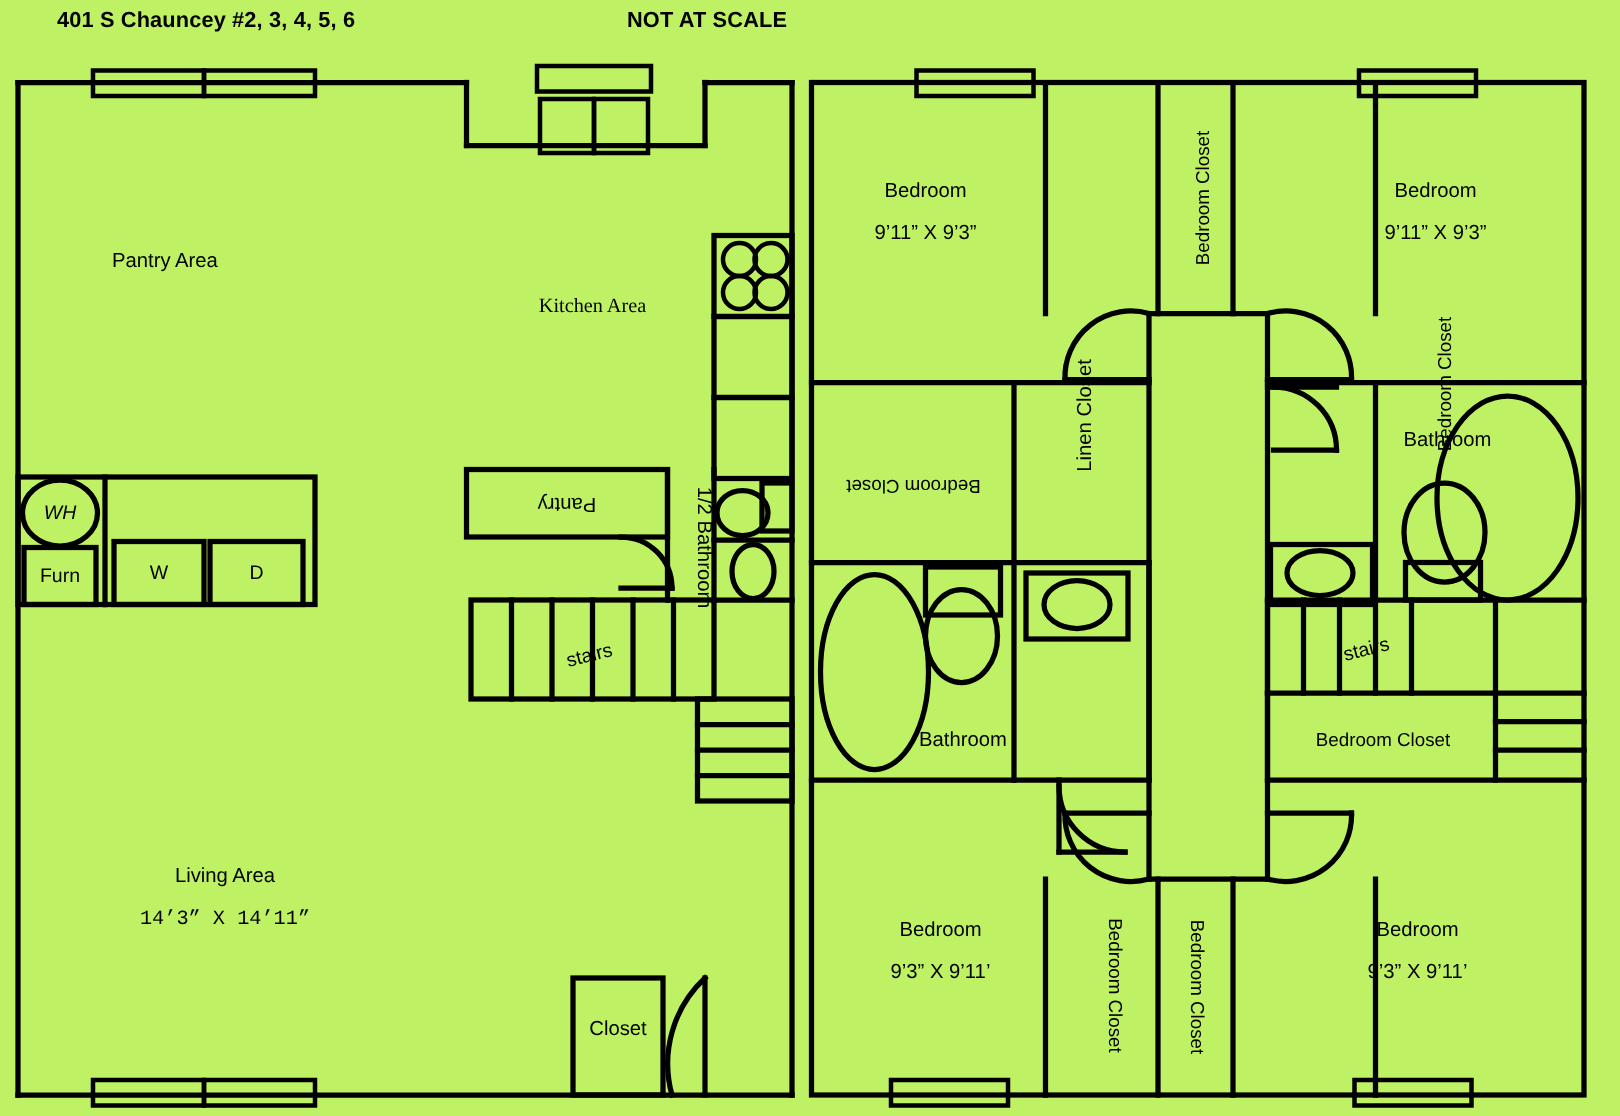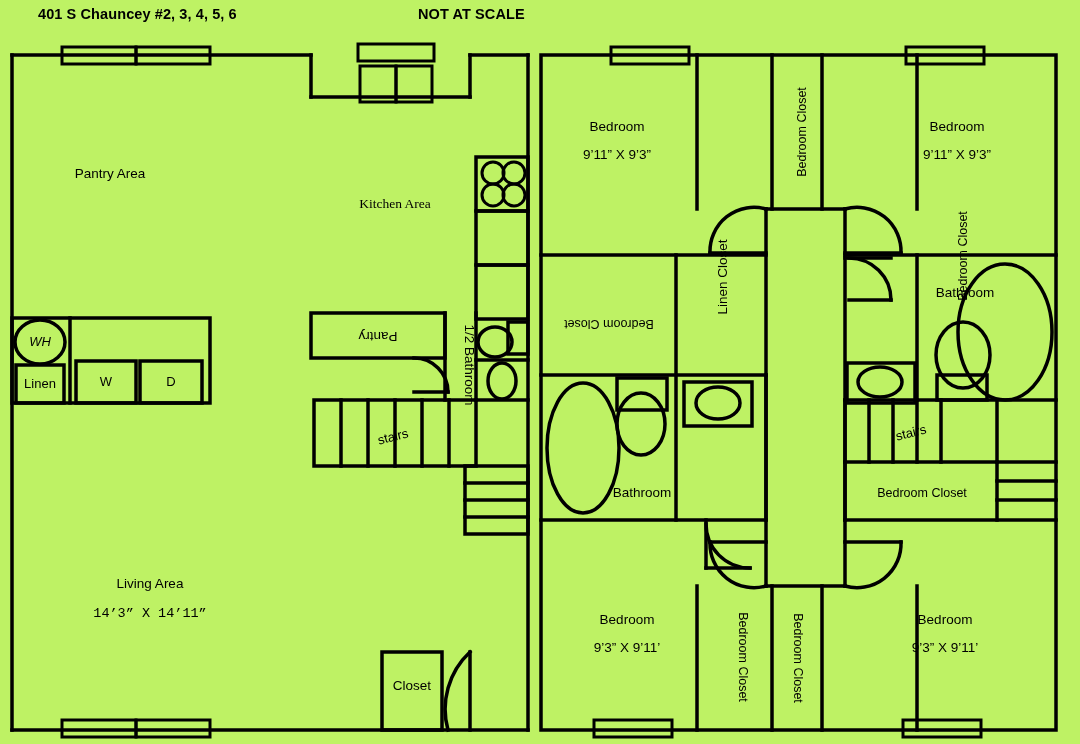--- a/index.html
+++ b/index.html
@@ -288,21 +288,21 @@
 
   <div class="lbl ctr rot180" style="left:340px; top:326px; width:76px; height:20px;">Pantry</div>
 
   <div class="lbl ctr rot270" style="left:416px; top:356px; width:106px; height:18px;">1/2 Bathroom</div>
 
   <div class="lbl ctr rot-stairs small" style="left:358px; top:428px; width:70px; height:18px;">stairs</div>
 
   <div class="lbl ctr" style="left:382px; top:676px; width:60px; height:20px;">Closet</div>
 
   <div class="lbl ctr small" style="left:16px; top:333px; width:48px; height:18px;font-style:italic;">WH</div>
-  <div class="lbl ctr small" style="left:16px; top:375px; width:48px; height:18px;">Linen</div>
+  <div class="lbl ctr small" style="left:16px; top:375px; width:48px; height:18px;">Furn</div>
   <div class="lbl ctr small" style="left:76px; top:373px; width:60px; height:18px;">W</div>
   <div class="lbl ctr small" style="left:140px; top:373px; width:62px; height:18px;">D</div>
 
   <div class="lbl ctr" style="left:552px; top:117px; width:130px; height:20px;">Bedroom</div>
   <div class="lbl ctr" style="left:552px; top:145px; width:130px; height:20px;">9’11” X 9’3”</div>
 
   <div class="lbl ctr" style="left:892px; top:117px; width:130px; height:20px;">Bedroom</div>
   <div class="lbl ctr" style="left:892px; top:145px; width:130px; height:20px;">9’11” X 9’3”</div>
 
   <div class="lbl ctr" style="left:562px; top:610px; width:130px; height:20px;">Bedroom</div>

